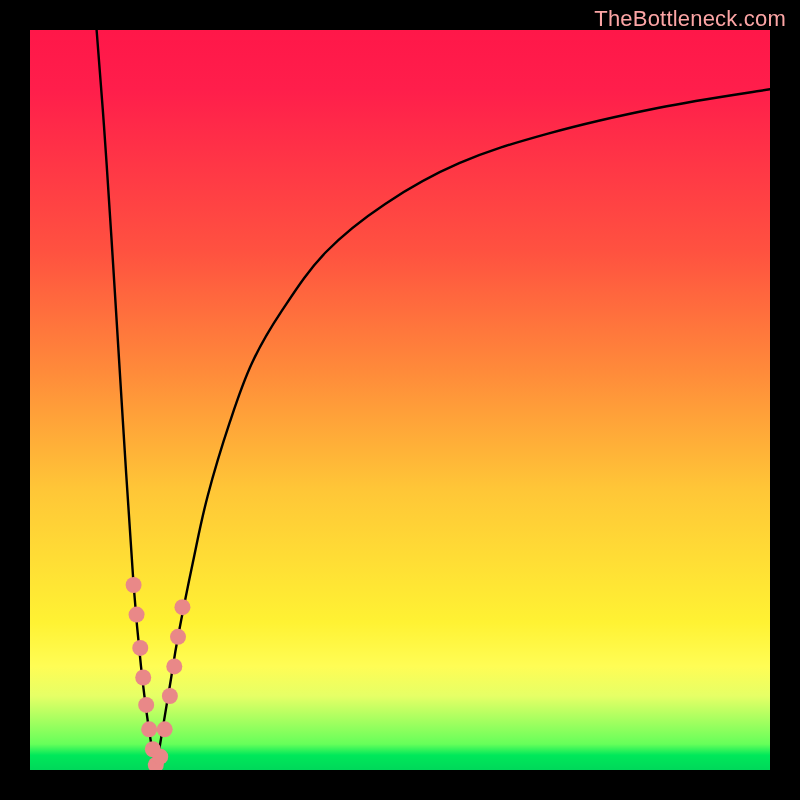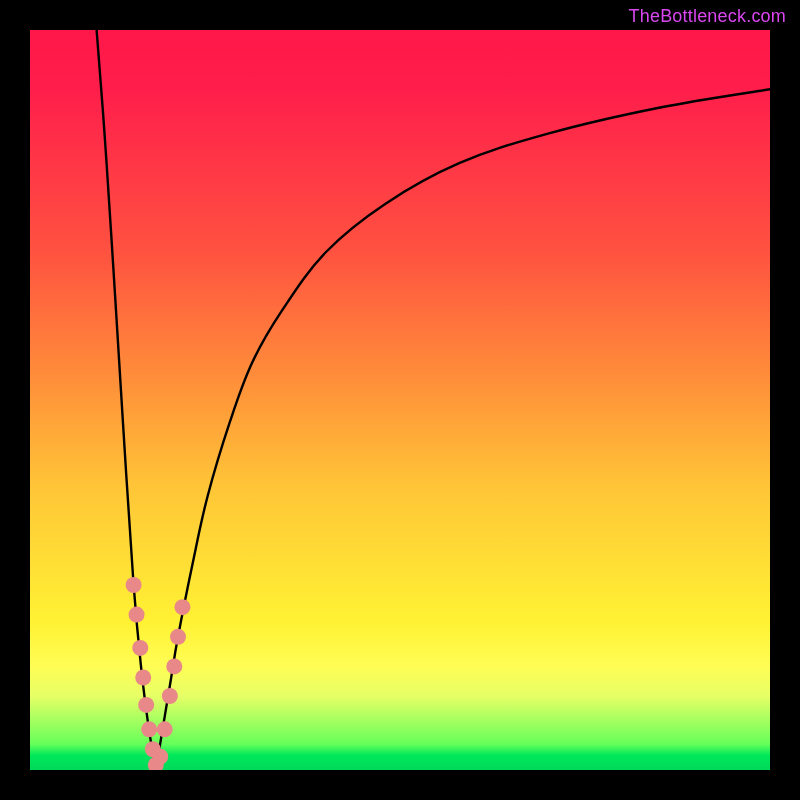--- a/index.html
+++ b/index.html
@@ -38,22 +38,22 @@
       #e6ff66 90%,
       #66ff5a 96.5%,
       #00e85a 98%,
       #00d85a 100%
     );
   }
   .watermark {
     position: absolute;
     top: 6px;
     right: 14px;
-    color: #d946ef;
-    font-size: 18px;
+    color: #fca5a5;
+    font-size: 22px;
     letter-spacing: 0.2px;
     font-weight: 400;
     user-select: none;
   }
   svg.curves {
     position: absolute;
     top: 0;
     left: 0;
     width: 740px;
     height: 740px;

